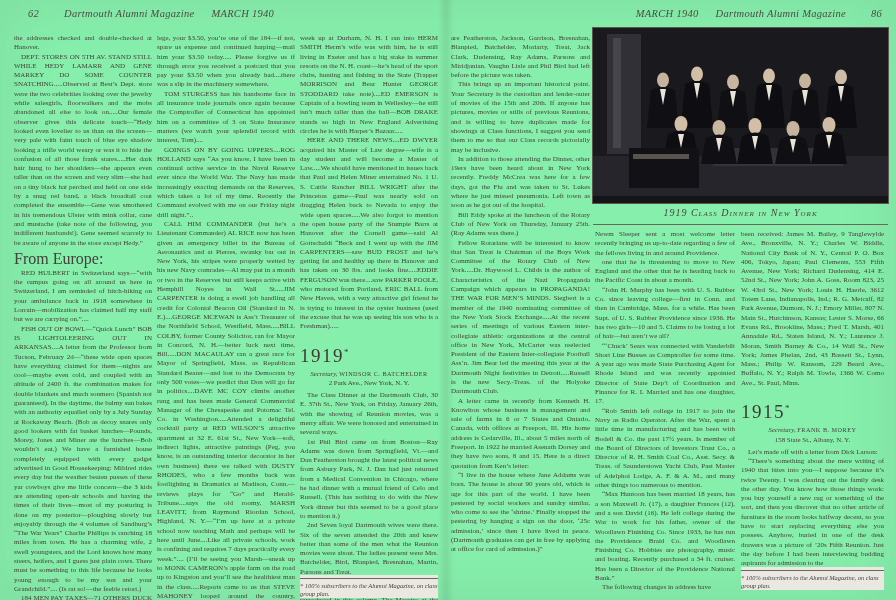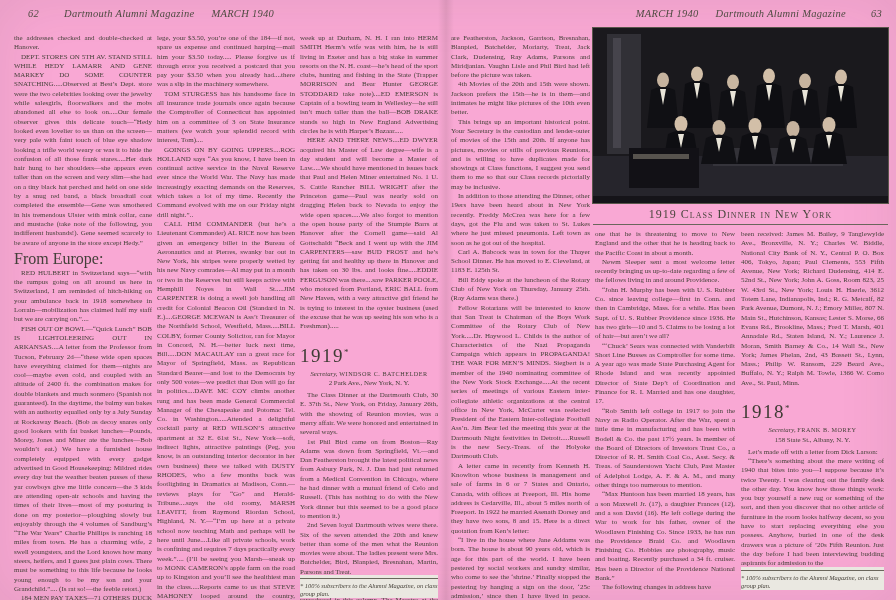--- a/index.html
+++ b/index.html
@@ -1,18 +1,18 @@
 <!DOCTYPE html>
 <html><head>
 <meta charset="utf-8">
 <style>
   html,body { margin:0; padding:0; background:#d8d6d0; }
   .spread {
     position:relative; width:896px; height:600px; margin:0 auto;
-    background:#f9a8d4;
+    background:#86efac;
     box-shadow: inset 0 0 60px rgba(60,55,45,0.10);
     font-family:"Liberation Serif","DejaVu Serif",serif;
     color:#46423a;
     overflow:hidden;
   }
   .gutter {
     position:absolute; left:438px; top:0; width:16px; height:600px;
     background:linear-gradient(90deg, rgba(0,0,0,0) 0%, rgba(40,35,25,0.10) 50%, rgba(0,0,0,0) 100%);
     pointer-events:none;
   }
@@ -59,42 +59,42 @@
   .fn-rule { border-top:1px solid #6a665c; margin-bottom:2.5px; }
   .fn-text { font-style:italic; font-size:6.4px; line-height:8.2px; text-align:left; }
 
   .photo-wrap {
     position:absolute; left:593px; top:28px; width:295px; height:175px;
     background:#1a191d; outline:1px solid #5a564c;
   }
   .photo-wrap svg { display:block; }
   .photo-caption {
     position:absolute; left:593px; top:207px; width:295px;
-    text-align:center; font-variant:small-caps; font-size:12px;
-    letter-spacing:1px; color:#4a463d;
+    text-align:center; font-variant:small-caps; font-size:10px;
+    letter-spacing:1px; color:#4a463d;font-style:italic;
   }
   .caption-rule {
     position:absolute; left:593px; top:224px; width:295px;
     border-top:1px solid #6a665c;
   }
 </style>
 </head>
 <body>
 
 <div class="spread">
 
   <div class="hdr hdr-left">
     <span class="pgnum">62</span>
     <span class="hdr-title">Dartmouth Alumni Magazine</span>
     <span class="hdr-date">MARCH 1940</span>
   </div>
   <div class="hdr hdr-right">
     <span class="hdr-date">MARCH 1940</span>
     <span class="hdr-title">Dartmouth Alumni Magazine</span>
-    <span class="pgnum">63</span>
+    <span class="pgnum">86</span>
   </div>
 
   <div class="col" style="left:14px">
     <div class="flow cont">
         <p class="para">the addresses checked and double-checked at Hanover.</p>
         <p class="para">DEPT. STORES ON 5TH AV. STAND STILL WHILE HEDY LAMARR AND GENE MARKEY DO SOME COUNTER SNATCHING.....Observed at Best’s Dept. store were the two celebrities looking over the jewelry while salesgirls, floorwalkers and the mobs abandoned all else to look on.....Our female observer gives this delicate touch—“Hedy looked even lovelier to us than on the screen—very pale with faint touch of blue eye shadow looking a trifle world weary or was it to hide the confusion of all those frank stares.....Her dark hair hung to her shoulders—she appears even taller than on the screen and very slim—she had on a tiny black hat perched and held on one side by a snug red band, a black broadtail coat completed the ensemble—Gene was smothered in his tremendous Ulster with mink collar, cane and mustache (take note of the following, you indifferent husbands!). Gene seemed scarcely to be aware of anyone in the store except Hedy.”</p>
       </div>
     <div class="sec-head">From Europe:</div>
     <div class="flow">
         <p class="para">RED HULBERT in Switzerland says—“with the rumpus going on all around us here in Switzerland, I am reminded of hitch-hiking on your ambulance back in 1918 somewhere in Lorrain—mobilization has claimed half my staff but we are carrying on.”....</p>
@@ -135,24 +135,22 @@
       <div class="fn-rule"></div>
       <div class="fn-text">* 100% subscribers to the Alumni Magazine, on class group plan.</div>
     </div>
   </div>
 
   <div class="gutter"></div>
 
   <div class="col" style="left:451px;width:139px">
     <div class="flow cont">
         <p class="para">are Featherston, Jackson, Garrison, Bresnahan, Blanpied, Batchelder, Moriarty, Treat, Jack Clark, Dudensing, Ray Adams, Parsons and Miridjanian. Vaughn Lisle and Phil Bird had left before the picture was taken.</p>
-        <p class="para">4th Movies of the 20th and 15th were shown. Jackson prefers the 15th—he is in them—and intimates he might like pictures of the 10th even better.</p>
         <p class="para">This brings up an important historical point. Your Secretary is the custodian and lender-outer of movies of the 15th and 20th. If anyone has pictures, movies or stills of previous Reunions, and is willing to have duplicates made for showings at Class functions, I suggest you send them to me so that our Class records pictorially may be inclusive.</p>
         <p class="para">In addition to those attending the Dinner, other 19ers have been heard about in New York recently. Freddy McCrea was here for a few days, got the Flu and was taken to St. Lukes where he just missed pneumonia. Left town as soon as he got out of the hospital.</p>
-        <p class="para">Carl A. Babcock was in town for the Thayer School Dinner. He has moved to E. Cleveland, at 1183 E. 125th St.</p>
         <p class="para">Bill Eddy spoke at the luncheon of the Rotary Club of New York on Thursday, January 25th. (Ray Adams was there.)</p>
         <p class="para">Fellow Rotarians will be interested to know that San Treat is Chairman of the Boys Work Committee of the Rotary Club of New York.....Dr. Haywood L. Childs is the author of Characteristics of the Nazi Propaganda Campaign which appears in PROPAGANDA! THE WAR FOR MEN’S MINDS. Siegbert is a member of the 1940 nominating committee of the New York Stock Exchange.....At the recent series of meetings of various Eastern inter-collegiate athletic organizations at the central office in New York, McCarter was reelected President of the Eastern Inter-collegiate Football Ass’n. Jim Bear led the meeting this year at the Dartmouth Night festivities in Detroit.....Russell is the new Secy.-Treas. of the Holyoke Dartmouth Club.</p>
         <p class="para">A letter came in recently from Kenneth H. Knowlton whose business is management and sale of farms in 6 or 7 States and Ontario, Canada, with offices at Freeport, Ill. His home address is Cedarville, Ill., about 5 miles north of Freeport. In 1922 he married Asenath Dorsey and they have two sons, 8 and 15. Here is a direct quotation from Ken’s letter:</p>
         <p class="para">“I live in the house where Jane Addams was born. The house is about 90 years old, which is age for this part of the world. I have been pestered by social workers and sundry similar, who come to see the ‘shrine.’ Finally stopped the pestering by hanging a sign on the door, ‘25c admission,’ since then I have lived in peace. (Dartmouth graduates can get in free by applying at office for card of admission.)”</p>
       </div>
   </div>
 
   <div class="photo-wrap">
     <svg width="295" height="175" viewBox="0 0 295 175" xmlns="http://www.w3.org/2000/svg">
       <rect x="0" y="0" width="295" height="175" fill="#1a191d"></rect>
@@ -203,36 +201,36 @@
       <rect x="36" y="120" width="70" height="40" fill="#121116"></rect>
       <rect x="40" y="126" width="56" height="5" fill="#8f8a7e" opacity="0.55"></rect>
       <rect x="0" y="168" width="295" height="7" fill="#151419"></rect>
     </svg>
   </div>
   <div class="photo-caption">1919 Class Dinner in New York</div>
   <div class="caption-rule"></div>
 
   <div class="col col-short" style="left:595px;width:140px">
     <div class="flow cont">
+        <p class="para">Newm Sleeper sent a most welcome letter recently bringing us up-to-date regarding a few of the fellows living in and around Providence.</p>
         <p class="para">one that he is threatening to move to New England and the other that he is heading back to the Pacific Coast in about a month.</p>
-        <p class="para">Newm Sleeper sent a most welcome letter recently bringing us up-to-date regarding a few of the fellows living in and around Providence.</p>
         <p class="para">“John H. Murphy has been with U. S. Rubber Co. since leaving college—first in Conn. and then in Cambridge, Mass. for a while. Has been Supt. of U. S. Rubber Providence since 1936. He has two girls—10 and 5. Claims to be losing a lot of hair—but aren’t we all?</p>
         <p class="para">“‘Chuck’ Sears was connected with Vanderbilt Short Line Busses as Comptroller for some time. A year ago was made State Purchasing Agent for Rhode Island and was recently appointed Director of State Dep’t of Coordination and Finance for R. I. Married and has one daughter, 17.</p>
         <p class="para">“Rob Smith left college in 1917 to join the Navy as Radio Operator. After the War, spent a little time in manufacturing and has been with Bodell &amp; Co. the past 17½ years. Is member of the Board of Directors of Investors Trust Co., a Director of R. H. Smith Coal Co., Asst. Secy. &amp; Treas. of Saunderstown Yacht Club, Past Master of Adelphoi Lodge, A. F. &amp; A. M., and many other things too numerous to mention.</p>
         <p class="para">“Max Huntoon has been married 18 years, has a son Maxwell Jr. (17), a daughter Frances (12), and a son David (16). He left college during the War to work for his father, owner of the Woodlawn Finishing Co. Since 1933, he has run the Providence Braid Co. and Woodlawn Finishing Co. Hobbies are photography, music and boating. Recently purchased a 34 ft. cruiser. Has been a Director of the Providence National Bank.”</p>
         <p class="para">The following changes in address have</p>
       </div>
   </div>
 
   <div class="col col-short" style="left:741px;width:143px">
     <div class="flow cont">
         <p class="para">been received: James M. Bailey, 9 Tanglewylde Ave., Bronxville, N. Y.; Charles W. Biddle, National City Bank of N. Y., Central P. O. Box 406, Tokyo, Japan; Paul Clements, 553 Fifth Avenue, New York; Richard Dudensing, 414 E. 52nd St., New York; John A. Goss, Room 823, 25 W. 43rd St., New York; Louis H. Haerle, 3612 Totem Lane, Indianapolis, Ind.; R. G. Metcalf, 82 Park Avenue, Dumont, N. J.; Emory Miller, 807 N. Main St., Hutchinson, Kansas; Lester S. Morse, 66 Evans Rd., Brookline, Mass.; Fred T. Marsh, 401 Annadale Rd., Staten Island, N. Y.; Laurence J. Moran, Smith Barney &amp; Co., 14 Wall St., New York; James Phelan, 2nd, 43 Bassett St., Lynn, Mass.; Philip W. Ransom, 229 Beard Ave., Buffalo, N. Y.; Ralph M. Towle, 1366 W. Como Ave., St. Paul, Minn.</p>
       </div>
     <div class="class-head">
-      <span>1918</span><span class="ast">*</span>
+      <span>1915</span><span class="ast">*</span>
     </div>
     <div class="sec-line">
       <span class="sec-label">Secretary,</span>
       <span class="sec-name">FRANK B. MOREY</span>
     </div>
     <div class="sec-addr">158 State St., Albany, N. Y.</div>
     <div class="flow">
         <p class="para">Let’s made off with a letter from Dick Larson:</p>
         <p class="para">“There’s something about the mere writing of 1940 that bites into you—I suppose because it’s twice Twenty. I was clearing out the family desk the other day. You know how those things work: you buy yourself a new rug or something of the sort, and then you discover that no other article of furniture in the room looks halfway decent, so you have to start replacing everything else you possess. Anyhow, buried in one of the desk drawers was a picture of ’20s Fifth Reunion. Just the day before I had been interviewing budding aspirants for admission to the</p>
       </div>

